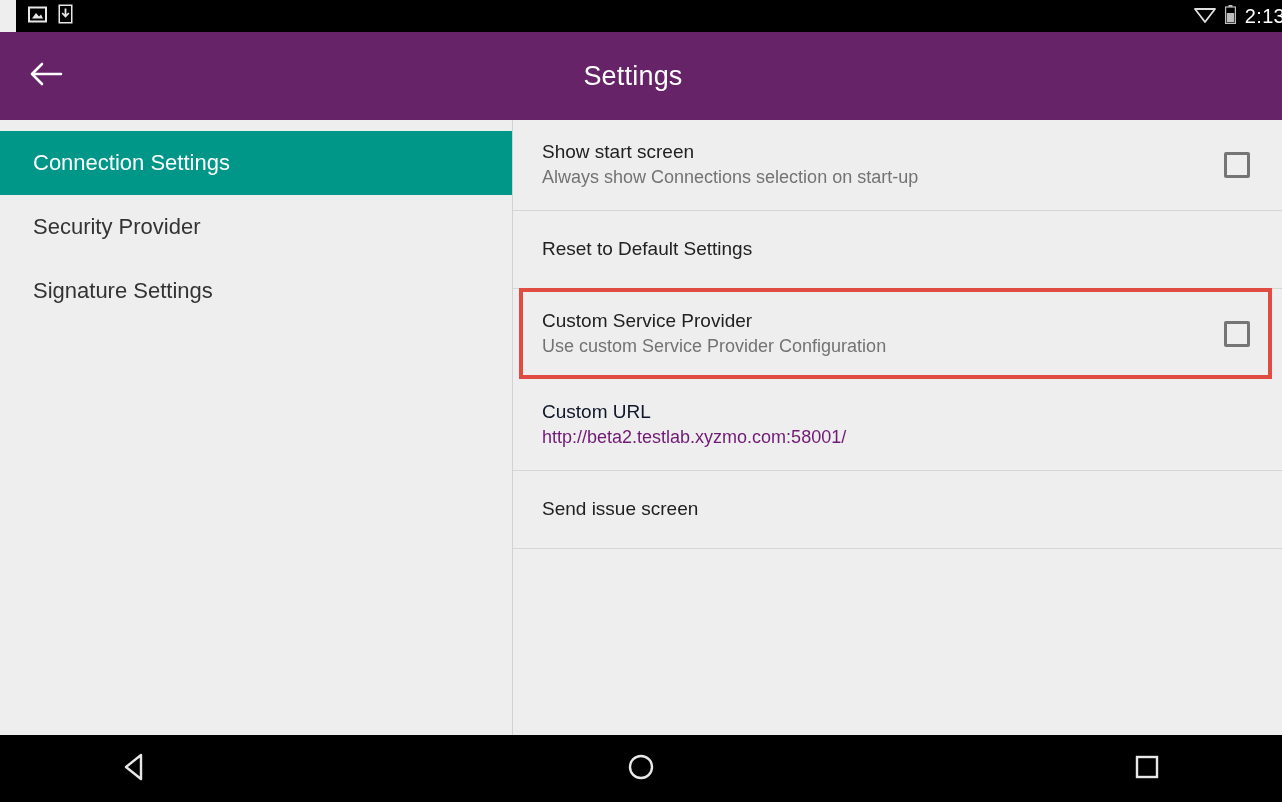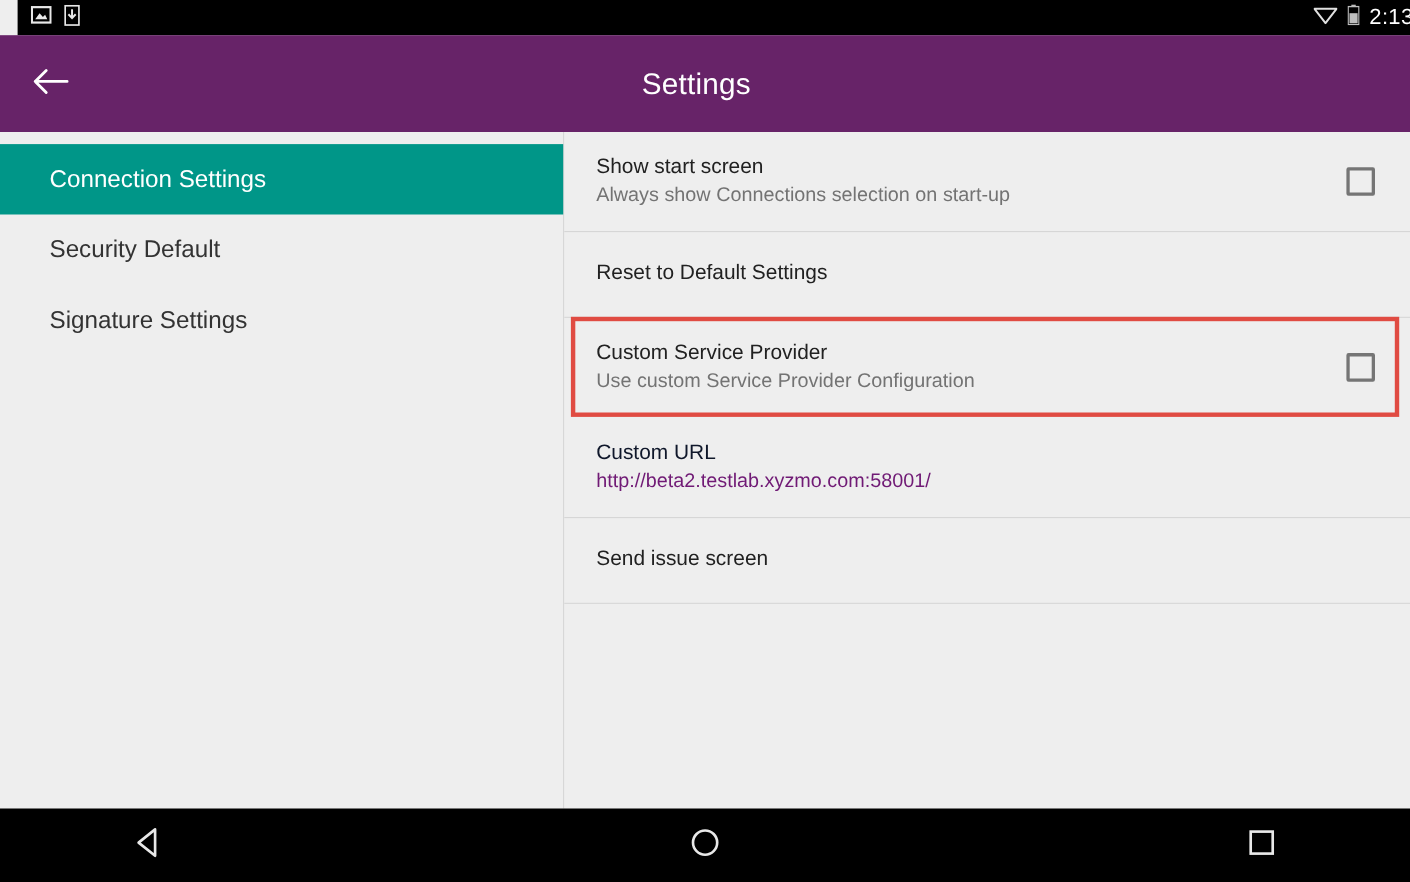--- a/index.html
+++ b/index.html
@@ -48,21 +48,21 @@
 
   
   .sidebar {
     width:513px; height:100%;
     background:#eeeeee;
     border-right:1px solid #d2d2d2;
     padding-top:11px;
   }
   .side-item {
     height:64px; display:flex; align-items:center;
-    padding-left:45px; cursor:pointer;
+    padding-left:33px; cursor:pointer;
     font-size:22px; color:#333333;
   }
   .side-item.selected { background:#009688; color:#ffffff; }
 
   
   .pane { flex:1; height:100%; background:#eeeeee; position:relative; }
 
   .row {
     position:relative;
     padding:0 32px 0 29px;
@@ -154,21 +154,21 @@
     <div class="appbar-title">Settings</div>
   </div>
 
   <div class="content">
 
     <div class="sidebar">
       <div class="side-item selected">
         <span>Connection Settings</span>
       </div>
       <div class="side-item">
-        <span>Security Default</span>
+        <span>Security Provider</span>
       </div>
       <div class="side-item">
         <span>Signature Settings</span>
       </div>
     </div>
 
     <div class="pane">
 
       <div class="row two-line">
         <div class="row-texts">

